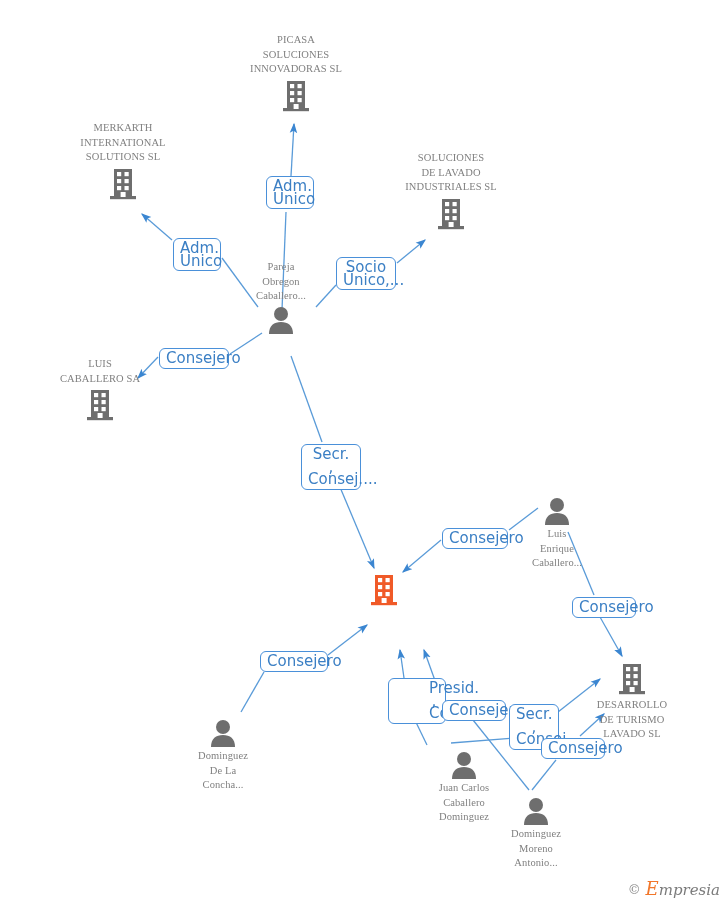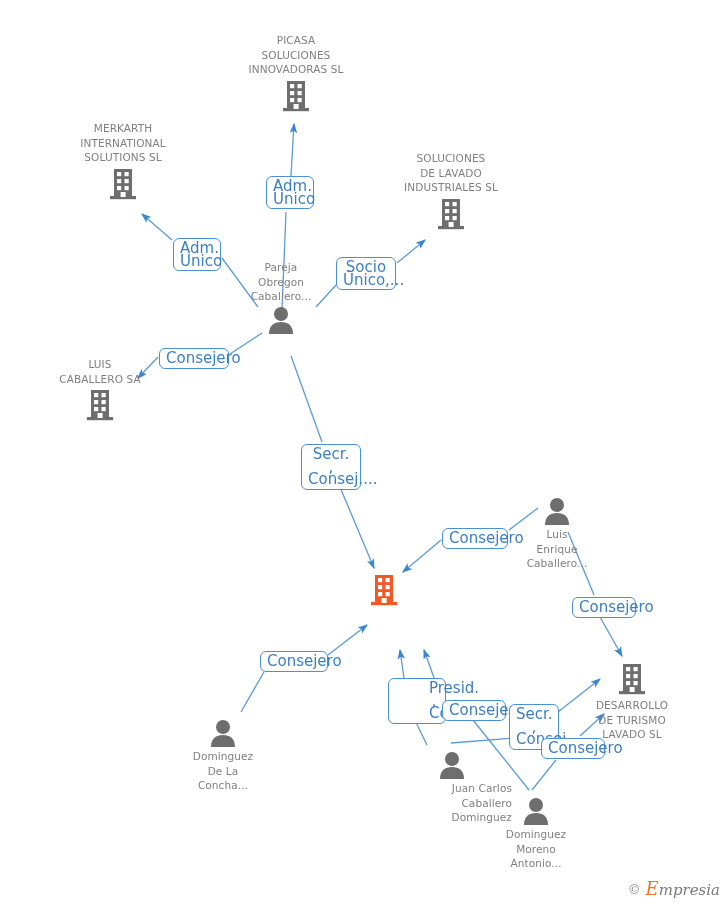--- a/index.html
+++ b/index.html
@@ -35,20 +35,21 @@
     display: block;
     margin: 0 auto;
   }
   .node-label {
     display: block;
     font-size: 10.5px;
     line-height: 14.5px;
     color: #808080;
     letter-spacing: 0.1px;
     white-space: pre-line;
+    font-family: Liberation Serif, serif;
   }
   .node.company .node-label { color: #808080; }
   .node.person  .node-label { color: #808080; }
   .node.focus .node-label {
     color: #3a3a3a;
     font-weight: bold;
     font-size: 11px;
     line-height: 13px;
   }
   .label-above .node-label { margin-bottom: 2px; }
@@ -254,21 +255,21 @@
   <div class="node person label-below" style="left:223px; top:719px;">
     <svg class="node-icon" width="30" height="28" viewBox="0 0 30 28">
       <circle cx="15" cy="8" r="7" fill="#6e6e6e"></circle>
       <path d="M3,28 C3,19.5 8,16 15,16 C22,16 27,19.5 27,28 Z" fill="#6e6e6e"></path>
     </svg>
     <span class="node-label">Dominguez
 De La
 Concha...</span>
   </div>
 
-  <div class="node person label-below" style="left:452px; top:751px;text-align:right;">
+  <div class="node person label-below" style="left:464px; top:751px;">
     <svg class="node-icon" width="30" height="28" viewBox="0 0 30 28">
       <circle cx="15" cy="8" r="7" fill="#6e6e6e"></circle>
       <path d="M3,28 C3,19.5 8,16 15,16 C22,16 27,19.5 27,28 Z" fill="#6e6e6e"></path>
     </svg>
     <span class="node-label">Juan Carlos
 Caballero
 Dominguez</span>
   </div>
 
   <div class="node person label-below" style="left:536px; top:797px;">

